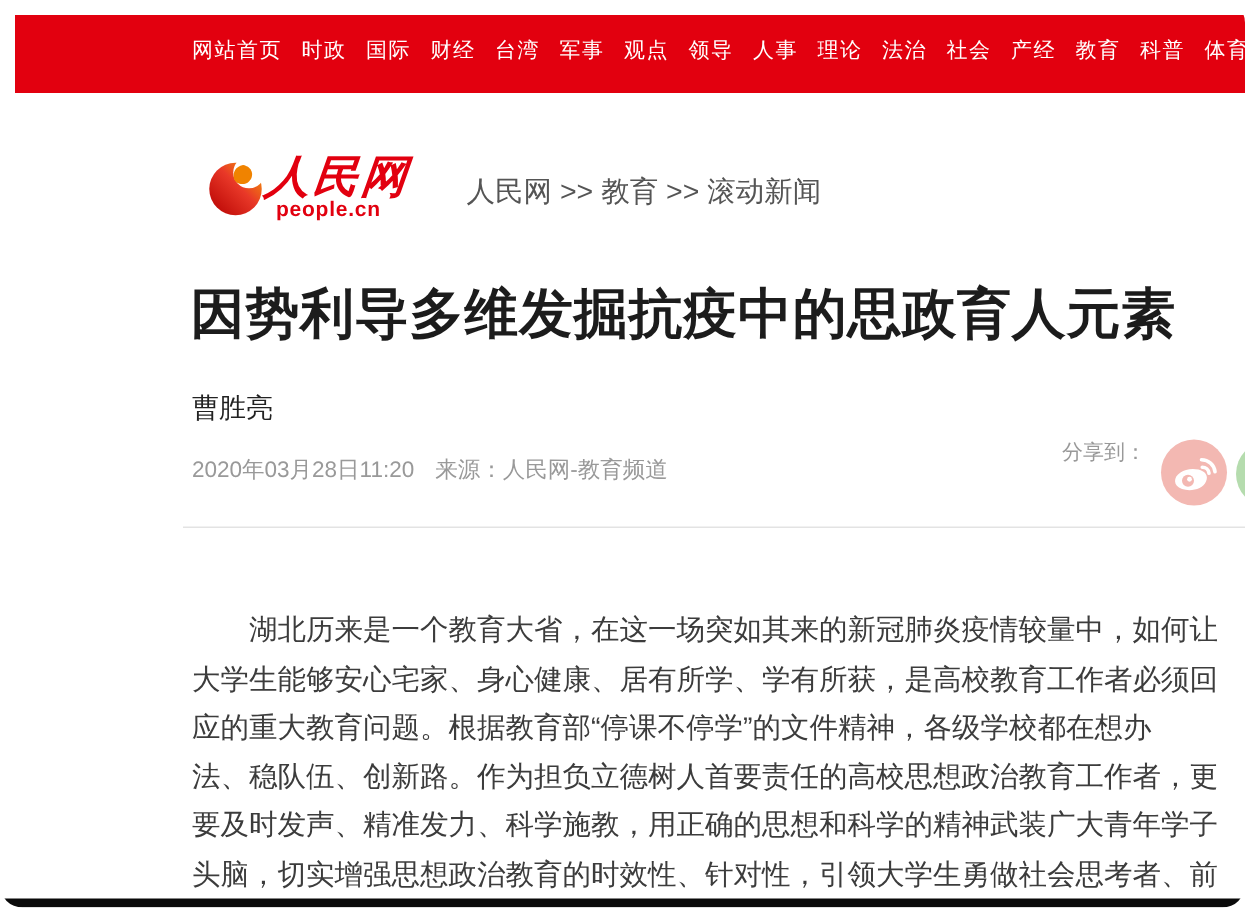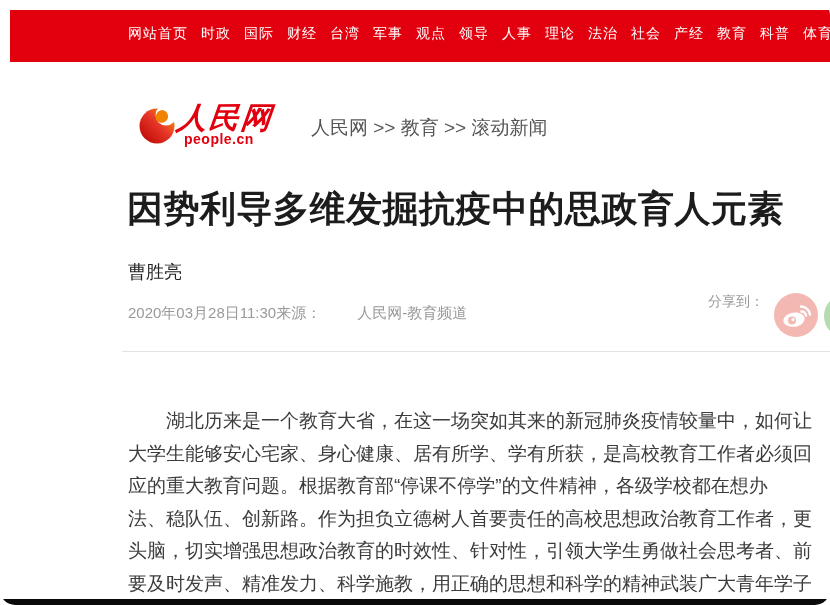--- a/index.html
+++ b/index.html
@@ -51,22 +51,22 @@
     letter-spacing:0.5px; white-space:nowrap;
   }
   .author {
     position:absolute; left:128px; top:260px;
     font-size:18px; color:#222;
   }
   .dateline {
     position:absolute; left:128px; top:304px;
     font-size:15px; color:var(--meta_gray, #999);
   }
-  .src-label { }
-  .src { color:var(--meta_gray, #999); text-decoration:none; cursor:pointer;margin-left:36px; }
+  .src-label { margin-left:14px; }
+  .src { color:var(--meta_gray, #999); text-decoration:none; cursor:pointer; }
 
   
   .share {
     position:absolute; left:708px; top:293px; display:flex; align-items:flex-start; gap:10px;
   }
   .share-label { font-size:14px; color:var(--meta_gray, #999); }
   .share-icon {
     width:44px; height:44px; border-radius:50%; display:block; cursor:pointer; flex:0 0 auto;
   }
   .weibo { background:var(--weibo_pink, #f3b8b2); }
@@ -135,21 +135,21 @@
   <a class="logo-cn">人民网</a>
   <a class="logo-en">people.cn</a>
 
   <div class="breadcrumb"><span class="crumb"><a class="crumb-link">人民网</a><span class="crumb-sep"> &gt;&gt; </span></span><span class="crumb"><a class="crumb-link">教育</a><span class="crumb-sep"> &gt;&gt; </span></span><span class="crumb"><a class="crumb-link">滚动新闻</a><span class="crumb-sep"></span></span></div>
 
   <h1 class="title">因势利导多维发掘抗疫中的思政育人元素</h1>
 
   <div class="author">曹胜亮</div>
 
   <div class="dateline">
-    <span class="date">2020年03月28日11:30</span><span class="src-label">来源：</span><a class="src">人民网-教育频道</a>
+    <span class="date">2020年03月28日11:20</span><span class="src-label">来源：</span><a class="src">人民网-教育频道</a>
   </div>
 
   <div class="share">
     <span class="share-label">分享到：</span>
     <a class="share-icon weibo">
       <svg width="44" height="44" viewBox="0 0 44 44">
         <path d="M13 22 c-5 3 -5 9 1 11 c6 2 14 0 16 -5 c2 -4 -1 -7 -5 -8 c-5 -1 -9 0 -12 2 z" fill="#ffffff"></path>
         <circle cx="18" cy="27.5" r="4" fill="#f3b8b2"></circle>
         <circle cx="19" cy="26.5" r="1.6" fill="#ffffff"></circle>
         <path d="M27 13.5 a9 9 0 0 1 9 8" stroke="#ffffff" stroke-width="2.4" fill="none" stroke-linecap="round"></path>
@@ -159,18 +159,18 @@
   </div>
   <a class="share-icon wechat"></a>
 
   <hr class="divider">
 
   <div class="body-text">
       <div class="body-line">湖北历来是一个教育大省，在这一场突如其来的新冠肺炎疫情较量中，如何让</div>
       <div class="body-line">大学生能够安心宅家、身心健康、居有所学、学有所获，是高校教育工作者必须回</div>
       <div class="body-line">应的重大教育问题。根据教育部“停课不停学”的文件精神，各级学校都在想办</div>
       <div class="body-line">法、稳队伍、创新路。作为担负立德树人首要责任的高校思想政治教育工作者，更</div>
+      <div class="body-line">要及时发声、精准发力、科学施教，用正确的思想和科学的精神武装广大青年学子</div>
       <div class="body-line">头脑，切实增强思想政治教育的时效性、针对性，引领大学生勇做社会思考者、前</div>
-      <div class="body-line">要及时发声、精准发力、科学施教，用正确的思想和科学的精神武装广大青年学子</div>
     </div>
 
   <div class="bottom-bar"></div>
 </div>
 
 </body></html>

